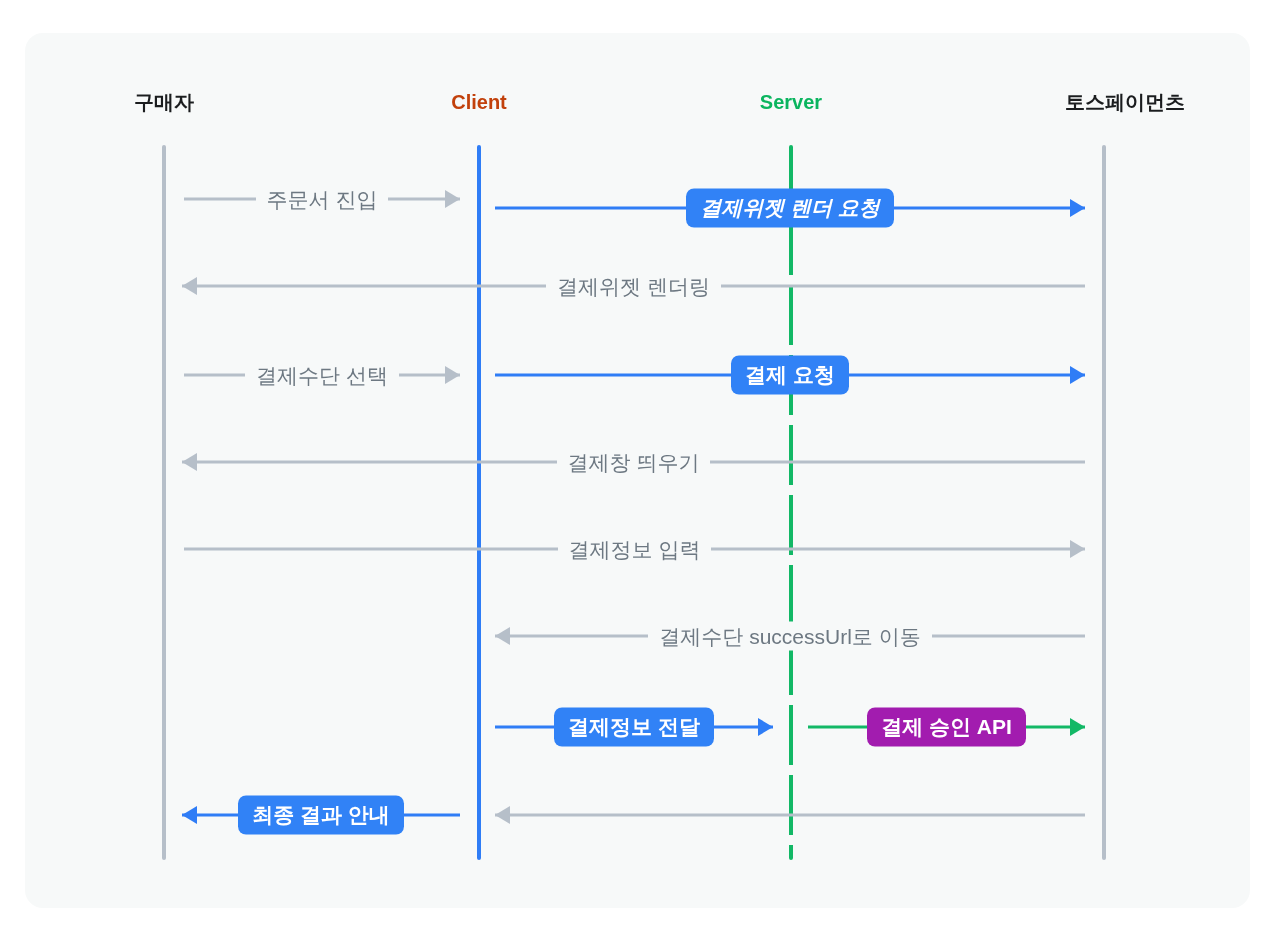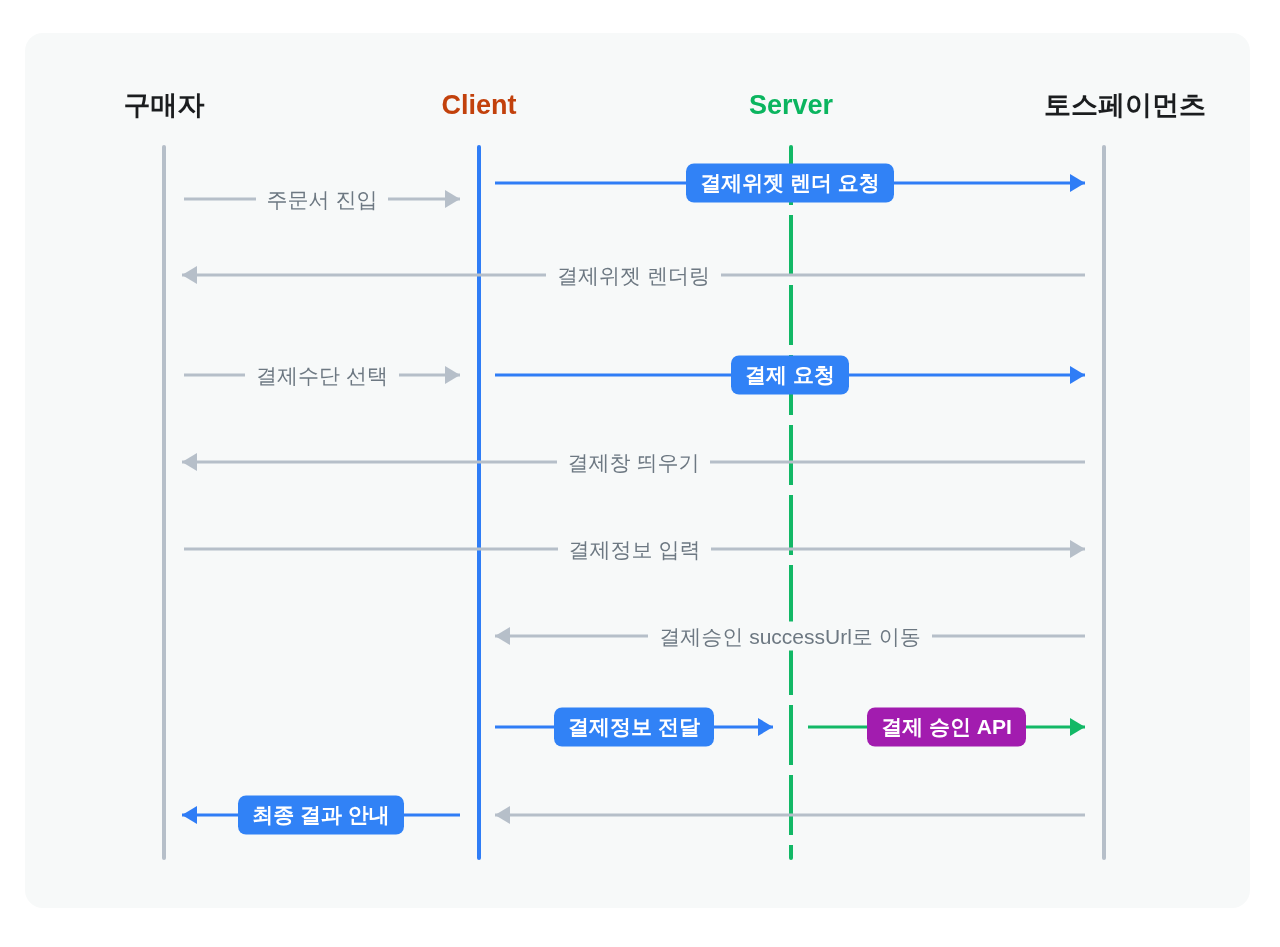--- a/index.html
+++ b/index.html
@@ -19,21 +19,21 @@
     left: 25px; top: 33px;
     width: 1225px; height: 875px;
     background: #f7f9f9;
     border-radius: 18px;
   }
 
   
   .actor-label {
     position: absolute;
     transform: translateX(-50%);
-    font-size: 27px;
+    font-size: 20px;
     font-weight: bold;
     white-space: nowrap;
     line-height: 1;
   }
   .actor-label.buyer   { color: #1b1d1f; }
   .actor-label.client  { color: #c2410c; }
   .actor-label.server  { color: #0bb55f; }
   .actor-label.toss    { color: #1b1d1f; margin-left: 21px; }
 
   
@@ -151,28 +151,28 @@
   <div class="lifeline gray" style="left:1104px;"></div>
 
   <div id="messages">
       <div class="msg gray" style="left: 184px; width: 276px; top: 199px;">
         <div class="line"></div>
         <div class="arrow right"></div>
         <div class="lbl-wrap">
           <span class="msg-label plain">주문서 진입</span>
         </div>
       </div>
-      <div class="msg blue" style="left: 495px; width: 590px; top: 183px;">
+      <div class="msg blue" style="left: 495px; width: 590px; top: 208px; font-style: italic;">
         <div class="line"></div>
         <div class="arrow right"></div>
         <div class="lbl-wrap">
           <span class="msg-label badge blue">결제위젯 렌더 요청</span>
         </div>
       </div>
-      <div class="msg gray" style="left: 182px; width: 903px; top: 275px;">
+      <div class="msg gray" style="left: 182px; width: 903px; top: 286px;">
         <div class="line"></div>
         <div class="arrow left"></div>
         <div class="lbl-wrap">
           <span class="msg-label plain">결제위젯 렌더링</span>
         </div>
       </div>
       <div class="msg gray" style="left: 184px; width: 276px; top: 375px;">
         <div class="line"></div>
         <div class="arrow right"></div>
         <div class="lbl-wrap">
@@ -197,21 +197,21 @@
         <div class="line"></div>
         <div class="arrow right"></div>
         <div class="lbl-wrap">
           <span class="msg-label plain">결제정보 입력</span>
         </div>
       </div>
       <div class="msg gray" style="left: 495px; width: 590px; top: 636px;">
         <div class="line"></div>
         <div class="arrow left"></div>
         <div class="lbl-wrap">
-          <span class="msg-label plain">결제승인 successUrl로 이동</span>
+          <span class="msg-label plain">결제수단 successUrl로 이동</span>
         </div>
       </div>
       <div class="msg blue" style="left: 495px; width: 278px; top: 727px;">
         <div class="line"></div>
         <div class="arrow right"></div>
         <div class="lbl-wrap">
           <span class="msg-label badge blue">결제정보 전달</span>
         </div>
       </div>
       <div class="msg green" style="left: 808px; width: 277px; top: 727px;">

